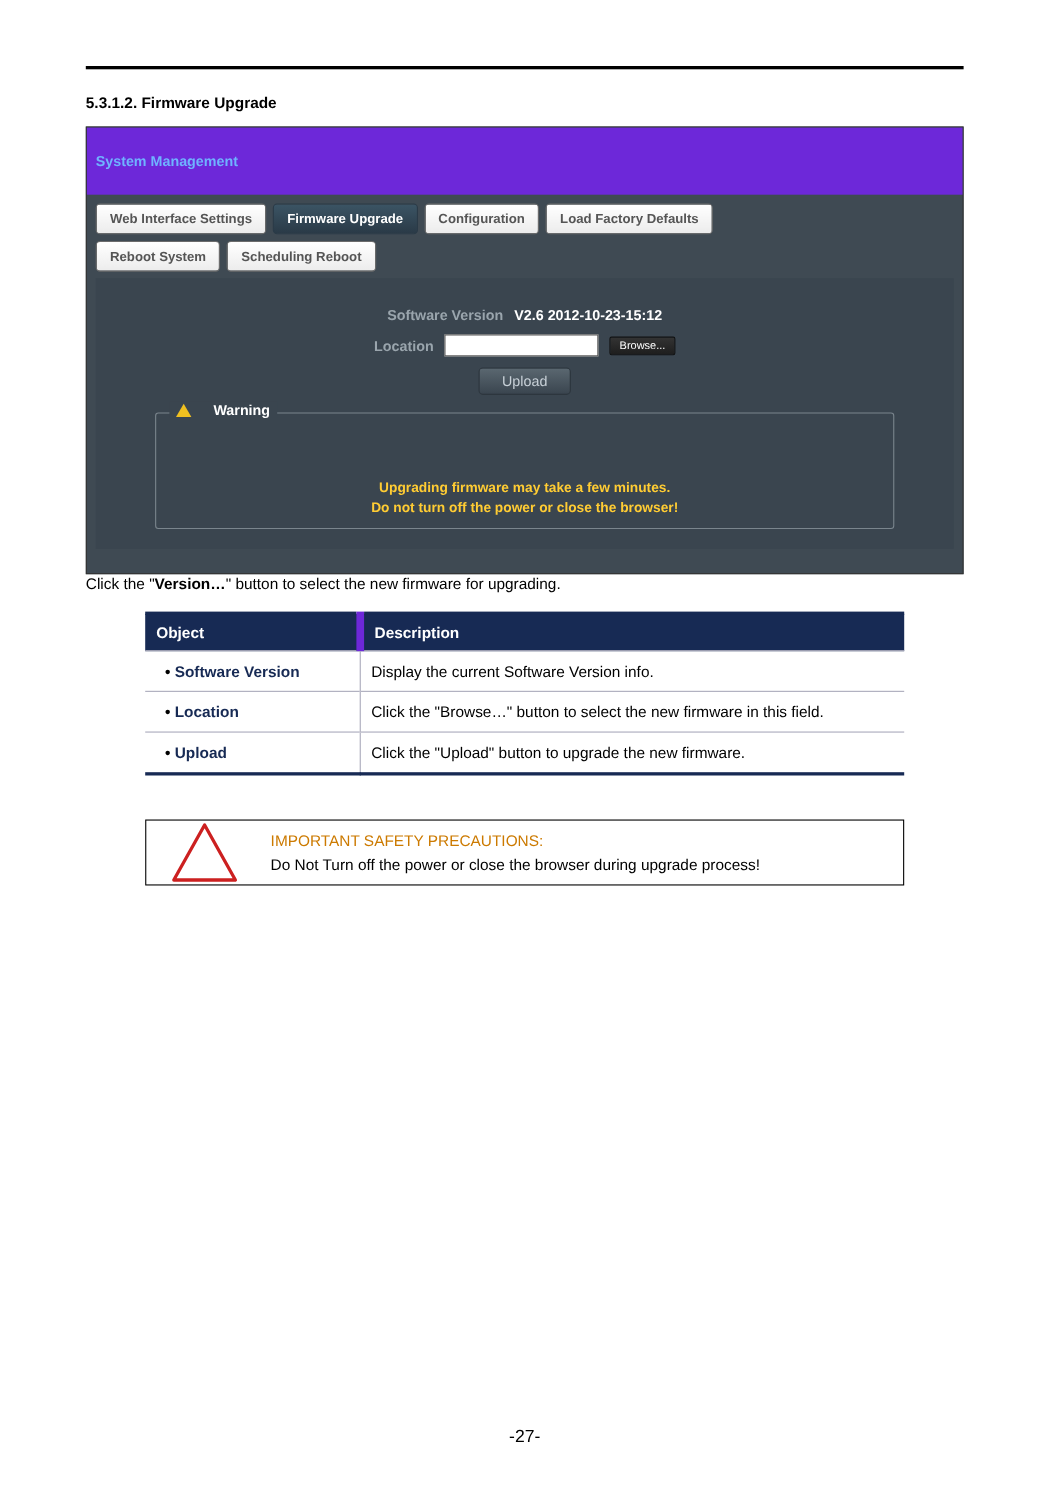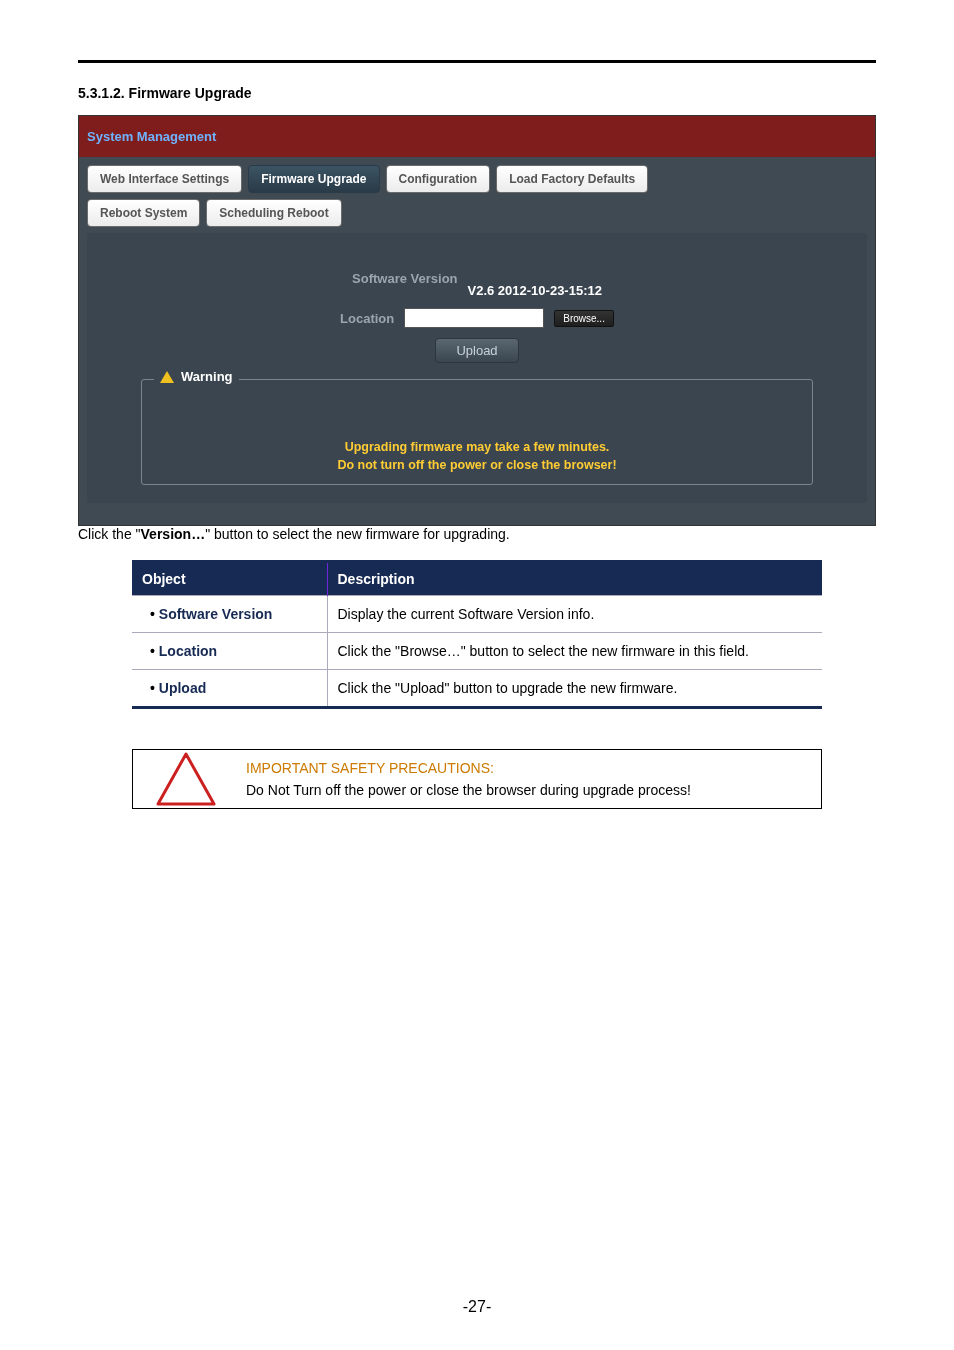--- a/index.html
+++ b/index.html
@@ -25,25 +25,25 @@
     font-weight: bold;
   }
   .section-heading .num { font-weight: bold; }
   
   .sysmgmt {
     margin-top: 14px;
     border: 1px solid #333;
     background: #3f4a53;
   }
   .sysmgmt-title {
-    background: #7f1d1d;
+    background: #6d28d9;
     color: #6fb3ff;
     font-weight: bold;
     font-size: 13px;
-    padding: 13px 8px;
+    padding: 23px 8px;
   }
   .tab-area {
     padding: 8px 8px 22px 8px;
   }
   .tab-row {
     display: flex;
     gap: 6px;
     margin-bottom: 6px;
   }
   .tab {
@@ -66,21 +66,21 @@
   }
   .row-center {
     display: flex;
     justify-content: center;
     align-items: center;
     gap: 10px;
     margin-bottom: 10px;
     font-size: 13px;
   }
   .label-gray { color: #9aa5ad; font-weight: bold; }
-  .value-white { color: #fff; font-weight: bold; margin-top: 24px; }
+  .value-white { color: #fff; font-weight: bold; }
   .file-input {
     width: 140px;
     height: 20px;
     background: #fff;
     border: 1px solid #555;
   }
   .browse-btn {
     background: linear-gradient(#333, #1e1e1e);
     border: 1px solid #111;
     color: #fff;
@@ -104,21 +104,21 @@
     position: relative;
   }
   .warning-legend {
     position: absolute;
     top: -11px;
     left: 12px;
     background: #3a454f;
     padding: 0 6px;
     display: flex;
     align-items: center;
-    gap: 7px;
+    gap: 20px;
   }
   .warning-legend .tri {
     width: 0; height: 0;
     border-left: 7px solid transparent;
     border-right: 7px solid transparent;
     border-bottom: 12px solid #f0c020;
   }
   .warning-legend .txt {
     color: #fff;
     font-weight: bold;
@@ -153,21 +153,21 @@
     border-top: 3px solid #172a54;
     border-bottom: 3px solid #172a54;
   }
   .ptable th {
     background: #172a54;
     color: #fff;
     font-weight: bold;
     text-align: left;
     padding: 8px 10px;
     font-size: 14px;
-    border-right: 1px solid #6d28d9;
+    border-right: 7px solid #6d28d9;
   }
   .ptable th:last-child { border-right: none; }
   .ptable td {
     padding: 10px 10px;
     border-top: 1px solid #aab;
     border-right: 1px solid #aab;
     font-size: 14px;
     vertical-align: middle;
   }
   .ptable td:last-child { border-right: none; }

